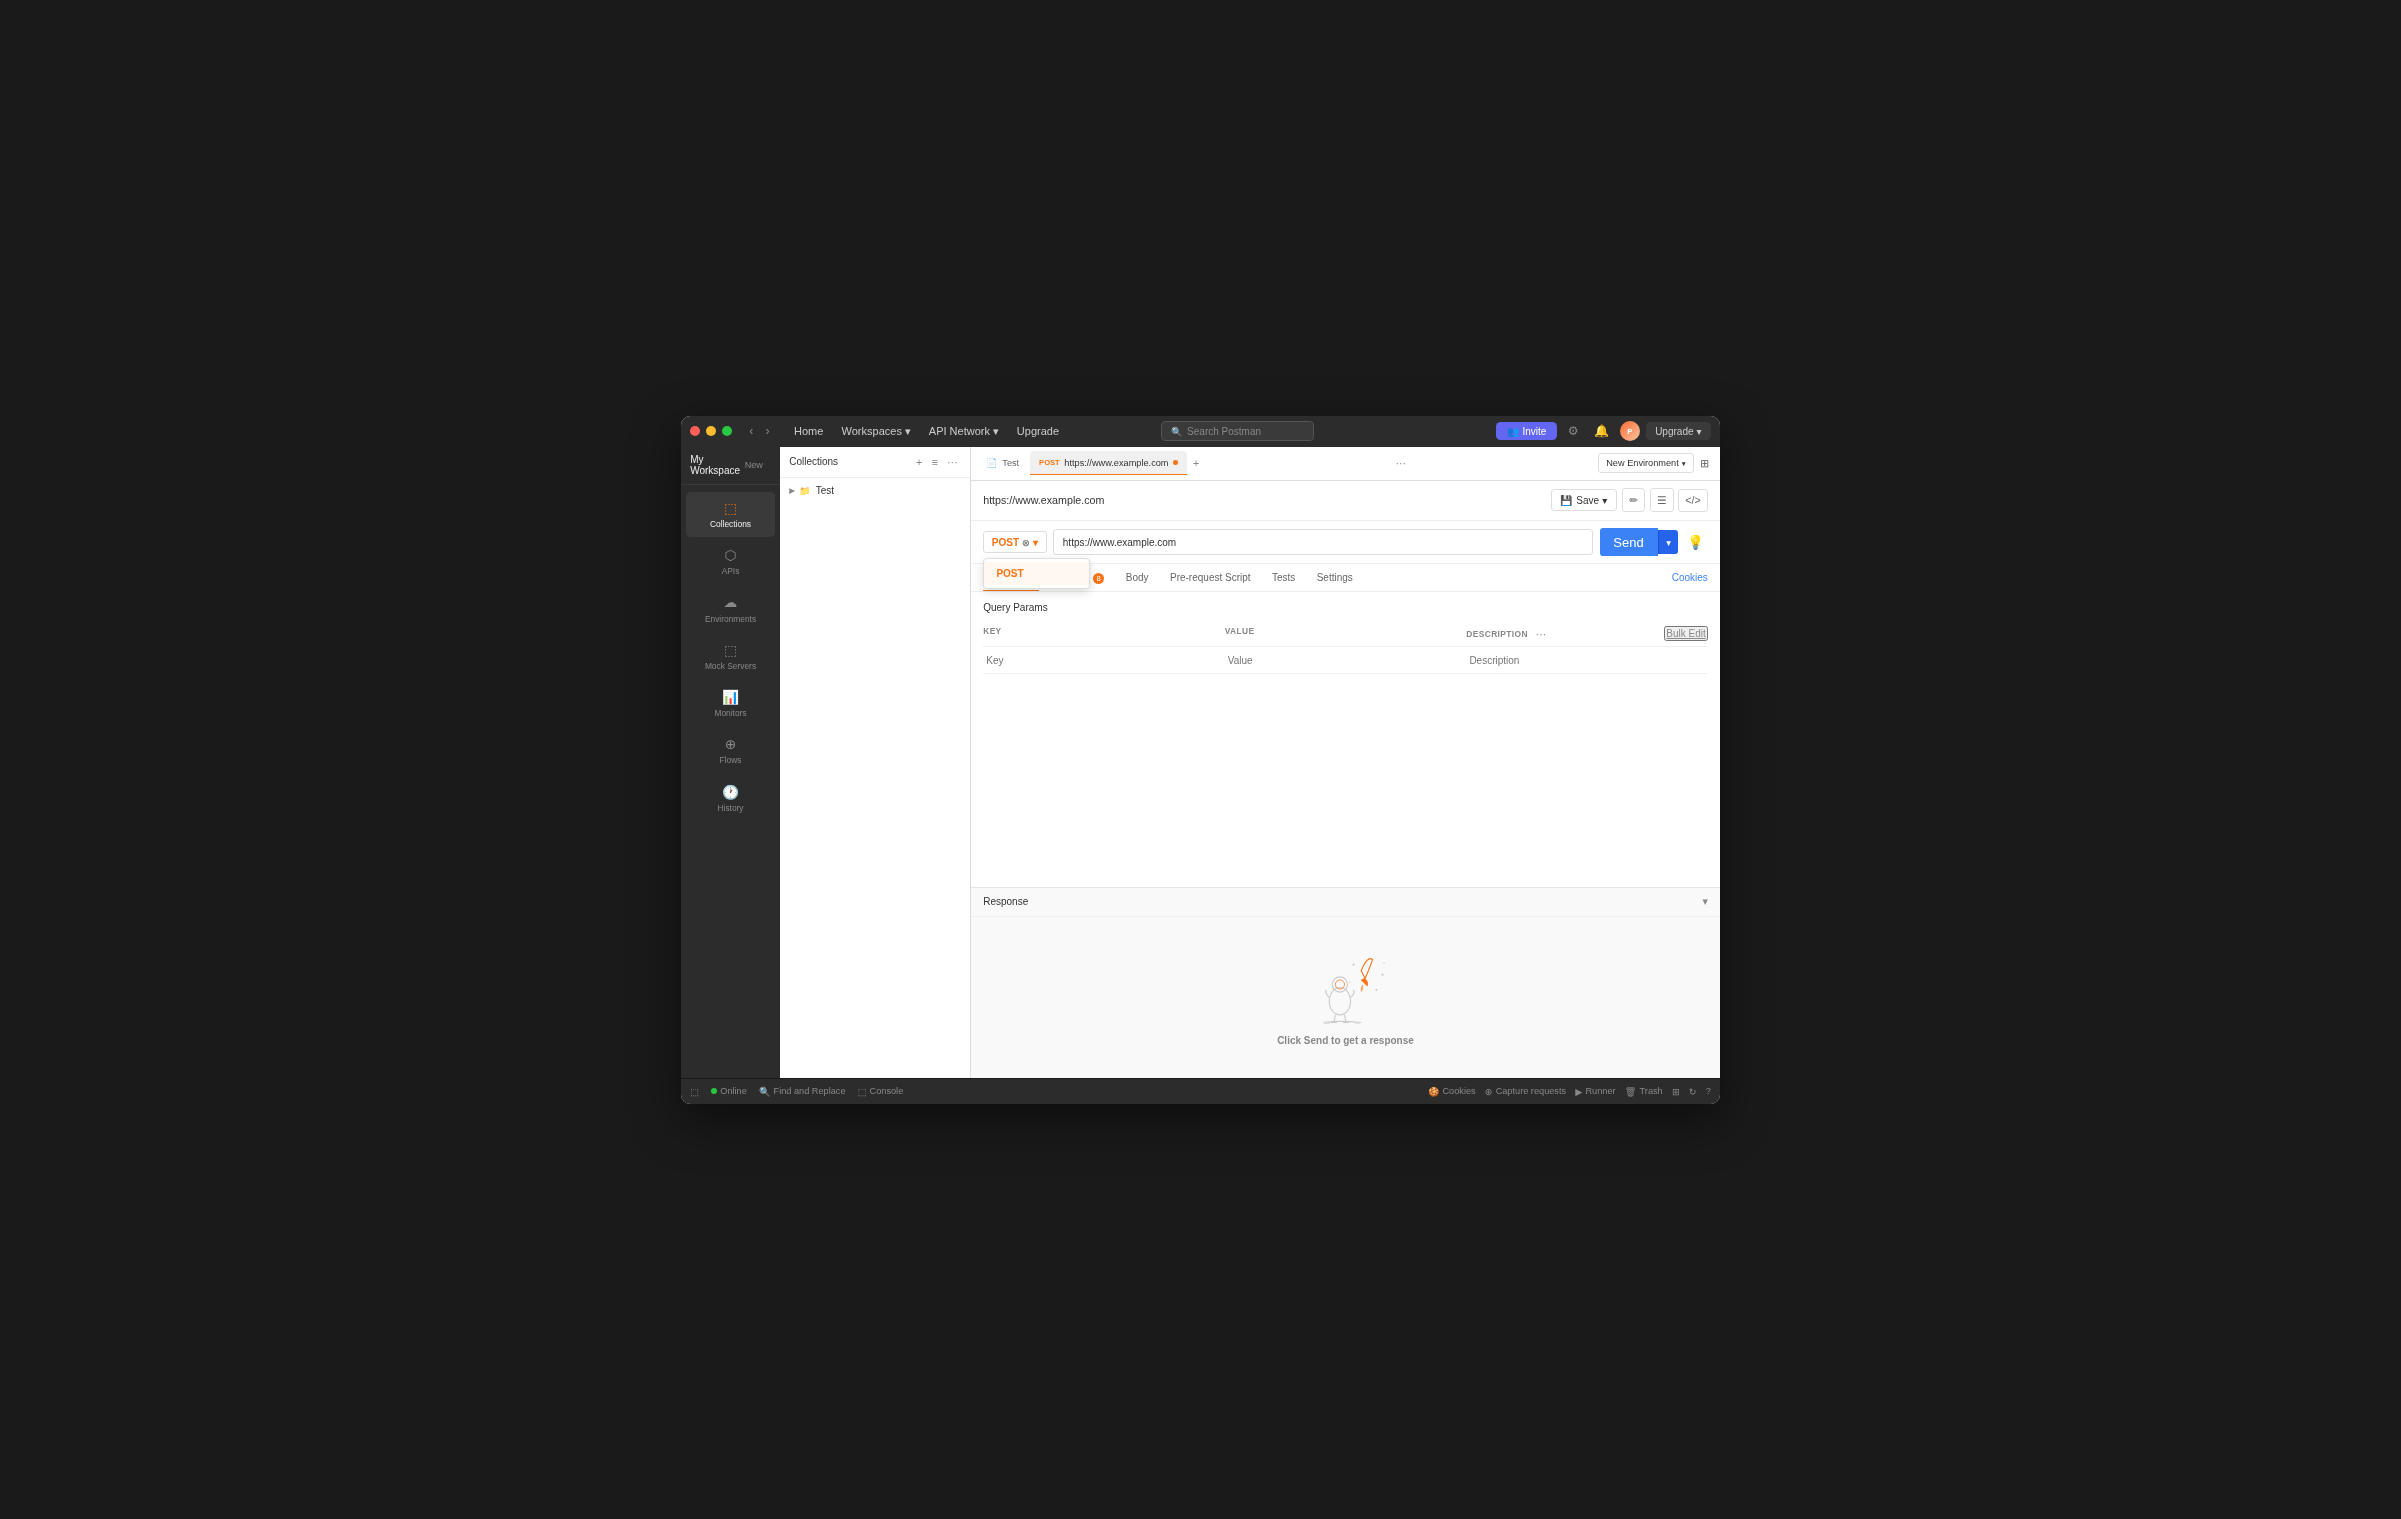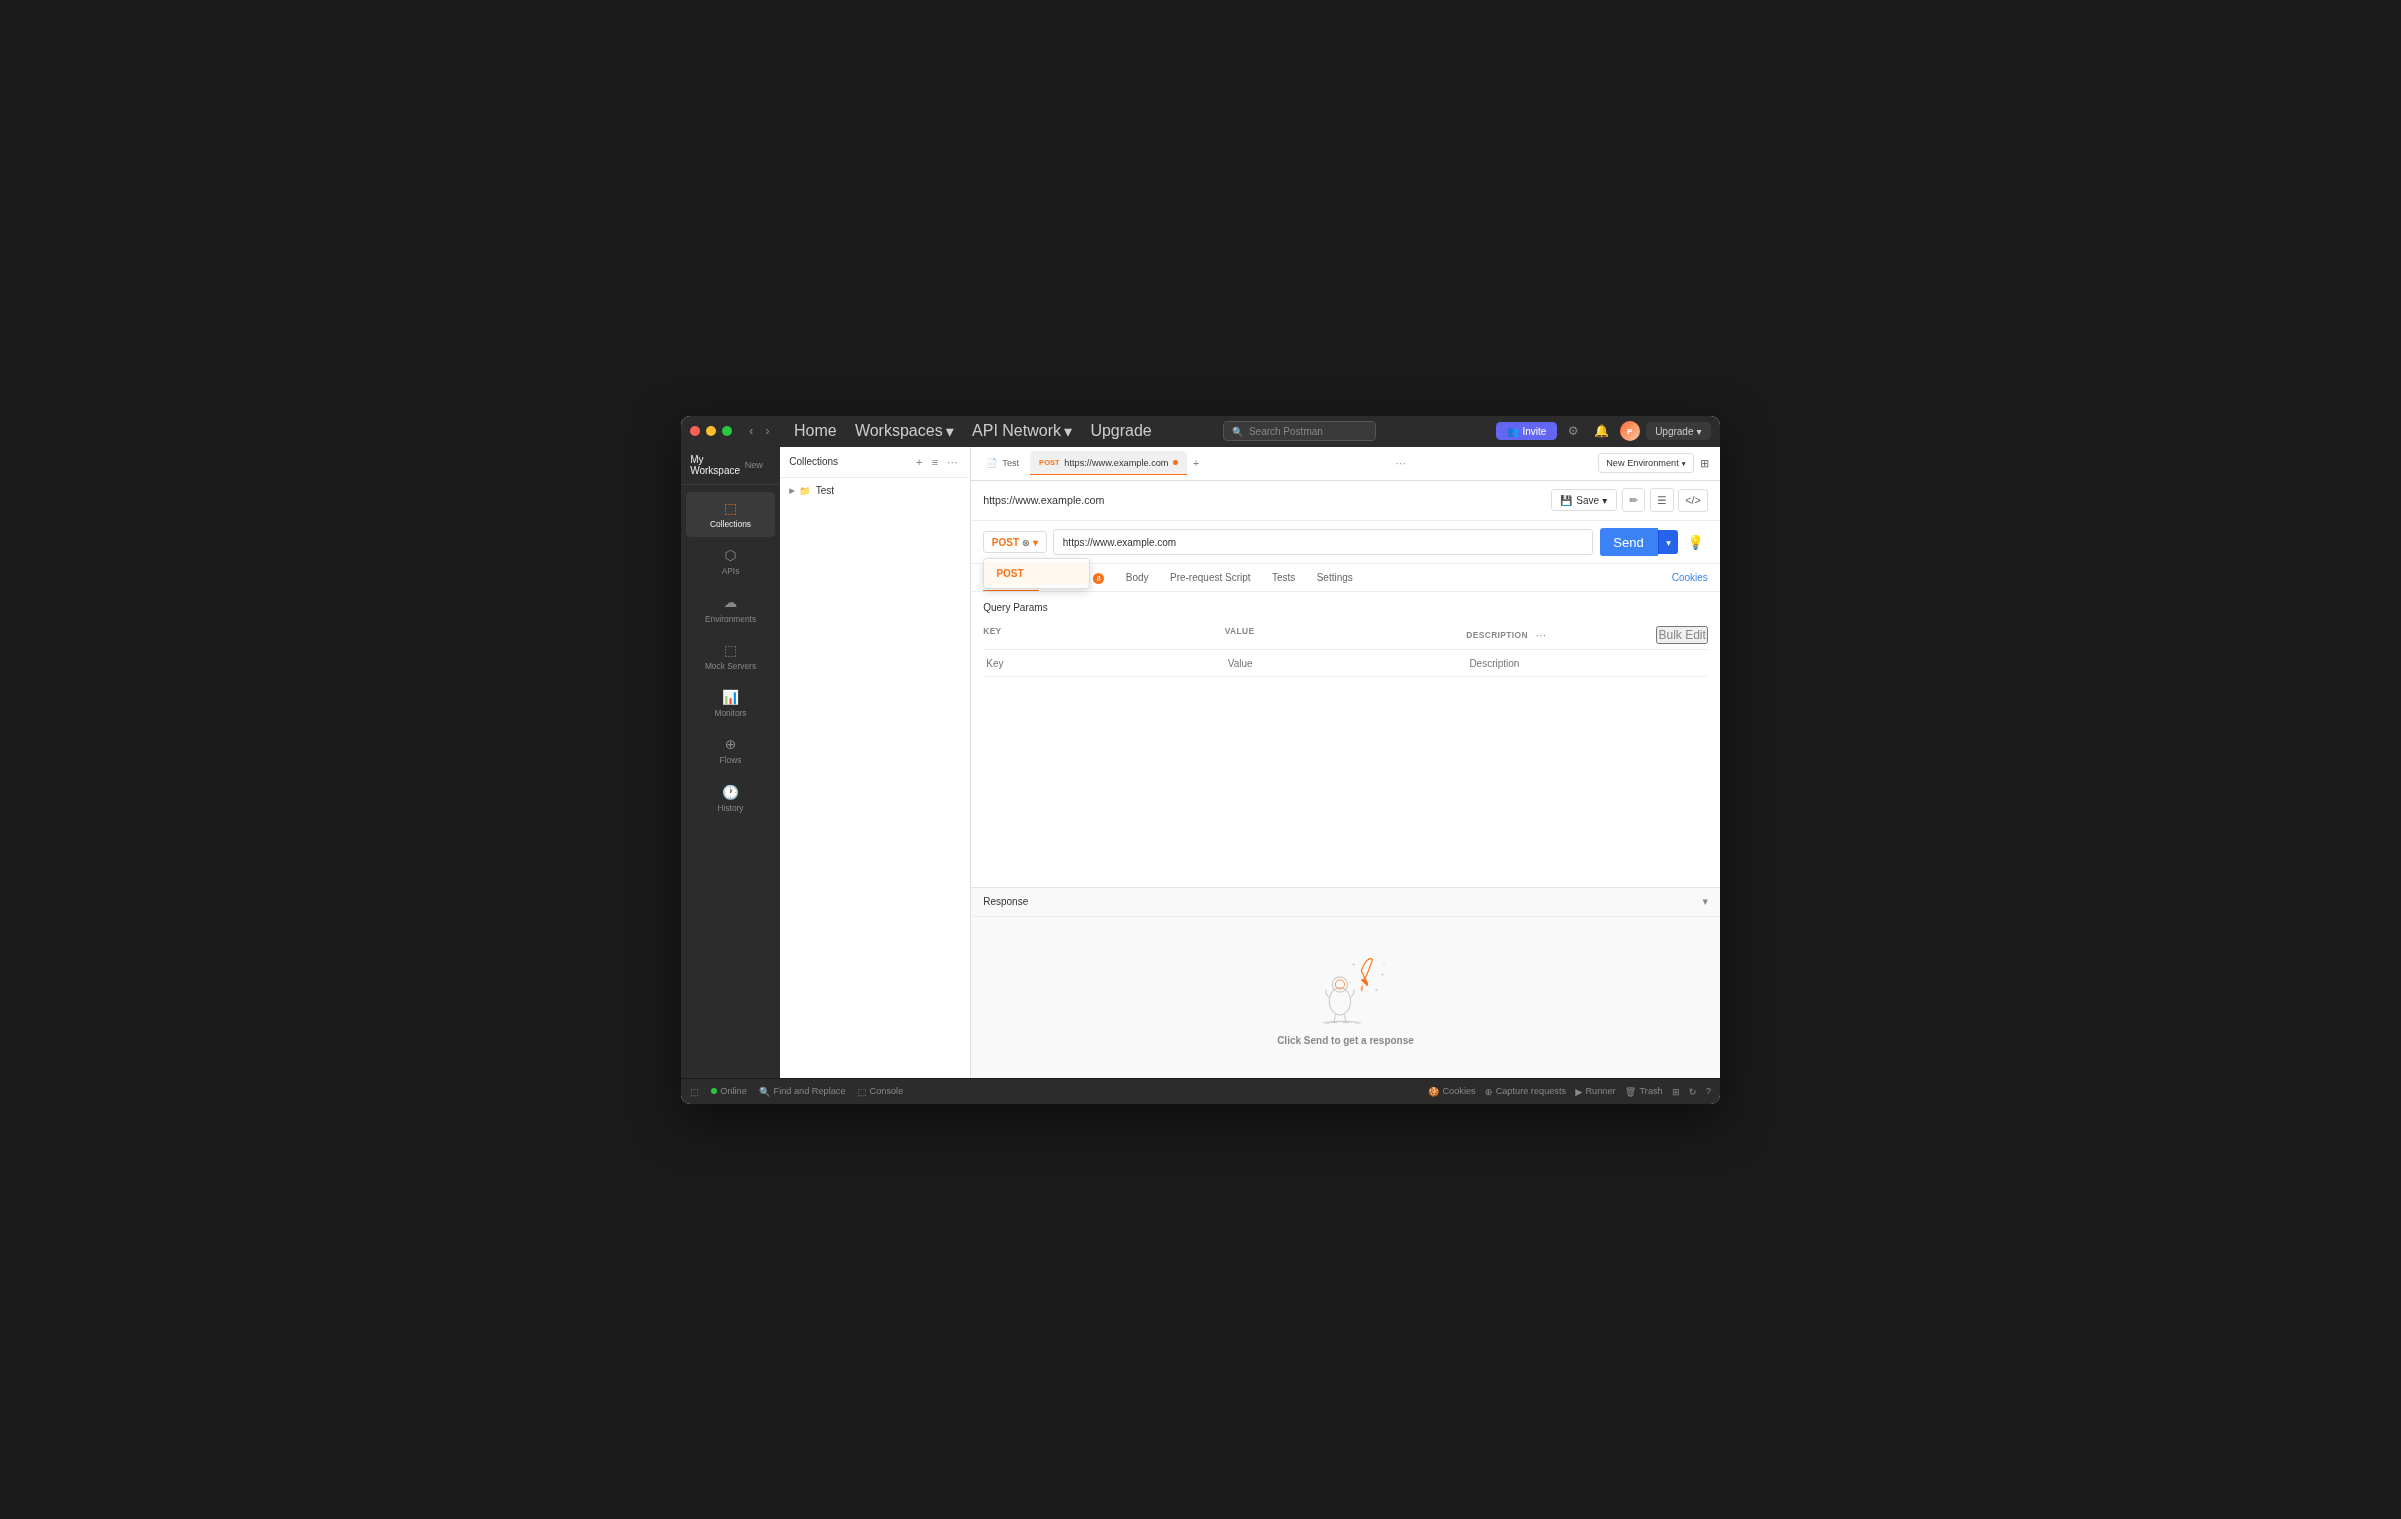--- a/index.html
+++ b/index.html
@@ -6,21 +6,21 @@
     body { background: #1a1a1a; font-family: -apple-system, BlinkMacSystemFont, 'Segoe UI', sans-serif; font-size: 10px; color: #333; display: flex; justify-content: center; align-items: center; min-height: 100vh; }
     .window { width: 1039px; height: 688px; background: #f5f5f5; border-radius: 9.2px; overflow: hidden; display: flex; flex-direction: column; box-shadow: 0 15.3px 46px rgba(0,0,0,0.5); }
     .titlebar { height: 31px; background: #2c2c2c; display: flex; align-items: center; padding: 0 9.2px; gap: 6.1px; flex-shrink: 0; }
     .traffic-light { width: 10px; height: 10px; border-radius: 50%; }
     .tl-red { background: #ff5f57; }
     .tl-yellow { background: #ffbd2e; }
     .tl-green { background: #28c940; }
     .nav-buttons { display: flex; gap: 3.1px; margin-left: 6.1px; }
     .nav-btn { background: none; border: none; color: #888; font-size: 12.2px; cursor: pointer; padding: 1.5px 4.6px; }
     .nav-items { display: flex; gap: 3.1px; margin-left: 6.1px; }
-    .nav-item { background: none; border: none; color: #ccc; font-size: 16px; cursor: pointer; padding: 3.1px 7.6px; border-radius: 3.1px; }
+    .nav-item { background: none; border: none; color: #ccc; font-size: 11px; cursor: pointer; padding: 3.1px 7.6px; border-radius: 3.1px; }
     .nav-item-with-arrow { display: flex; align-items: center; gap: 3.1px; }
     .search-bar { background: #3a3a3a; border: 0.8px solid #555; border-radius: 4.6px; padding: 3.8px 9.2px; color: #ccc; font-size: 10px; width: 153px; display: flex; align-items: center; gap: 4.6px; margin: 0 auto; }
     .search-icon-small { color: #888; font-size: 9.2px; }
     .header-right { display: flex; align-items: center; gap: 6.1px; margin-left: auto; }
     .invite-btn { background: #6366f1; color: white; border: none; border-radius: 4.6px; padding: 3.8px 10.7px; font-size: 10px; cursor: pointer; display: flex; align-items: center; gap: 3.1px; }
     .icon-btn { background: none; border: none; color: #888; font-size: 12.2px; cursor: pointer; padding: 3.1px 4.6px; }
     .upgrade-btn { background: #3a3a3a; color: #ccc; border: none; border-radius: 4.6px; padding: 3.8px 9.2px; font-size: 10px; cursor: pointer; display: flex; align-items: center; gap: 3.1px; }
     .avatar { width: 20px; height: 20px; border-radius: 50%; background: linear-gradient(135deg, #ff6b35, #f7c59f); display: flex; align-items: center; justify-content: center; font-size: 7.6px; color: white; font-weight: bold; }
     .main-content { display: flex; flex: 1; overflow: hidden; }
     .sidebar { width: 99px; background: #2c2c2c; display: flex; flex-direction: column; flex-shrink: 0; }
@@ -81,21 +81,21 @@
     .params-title { font-size: 10px; font-weight: 500; color: #333; margin-bottom: 9.2px; }
     .params-table { width: 100%; }
     .params-header { display: flex; padding: 4.6px 0; border-bottom: 0.8px solid #eee; gap: 0; }
     .params-header-cell { font-size: 8.4px; font-weight: 600; color: #888; text-transform: uppercase; letter-spacing: 0.4px; }
     .params-header-cell.key-col { flex: 1; }
     .params-header-cell.value-col { flex: 1; }
     .params-header-cell.desc-col { flex: 1; display: flex; align-items: center; gap: 3.1px; }
     .params-row { display: flex; padding: 6.1px 0; border-bottom: 0.8px solid #f0f0f0; align-items: center; gap: 0; }
     .params-cell { flex: 1; }
     .params-input { background: none; border: none; outline: none; font-size: 10px; color: #999; width: 100%; padding: 1.5px 3.1px; }
-    .bulk-edit-btn { margin-left: auto; font-size: 12px; color: #888; cursor: pointer; }
+    .bulk-edit-btn { margin-left: auto; font-size: 10px; color: #888; cursor: pointer; text-decoration: underline; }
     .more-btn { background: none; border: none; color: #888; cursor: pointer; font-size: 10.7px; padding: 1.5px 4.6px; }
     .response-section { border-top: 1.5px solid #e5e5e5; background: #f9f9f9; min-height: 191px; display: flex; flex-direction: column; }
     .response-header { padding: 7.6px 12.2px; display: flex; align-items: center; border-bottom: 0.8px solid #eee; }
     .response-title { font-size: 10px; font-weight: 500; color: #333; flex: 1; }
     .response-chevron { color: #888; font-size: 10.7px; cursor: pointer; }
     .response-empty { flex: 1; display: flex; flex-direction: column; align-items: center; justify-content: center; gap: 11px; font-weight: bold; }
     .response-msg { font-size: 10px; color: #888; }
     .statusbar { height: 26px; background: #2c2c2c; display: flex; align-items: center; padding: 0 9.2px; gap: 12.2px; border-top: 0.8px solid #1a1a1a; }
     .status-item { display: flex; align-items: center; gap: 3.1px; font-size: 9.2px; color: #888; cursor: pointer; }
     .status-dot { width: 6.1px; height: 6.1px; border-radius: 50%; background: #28c940; }

